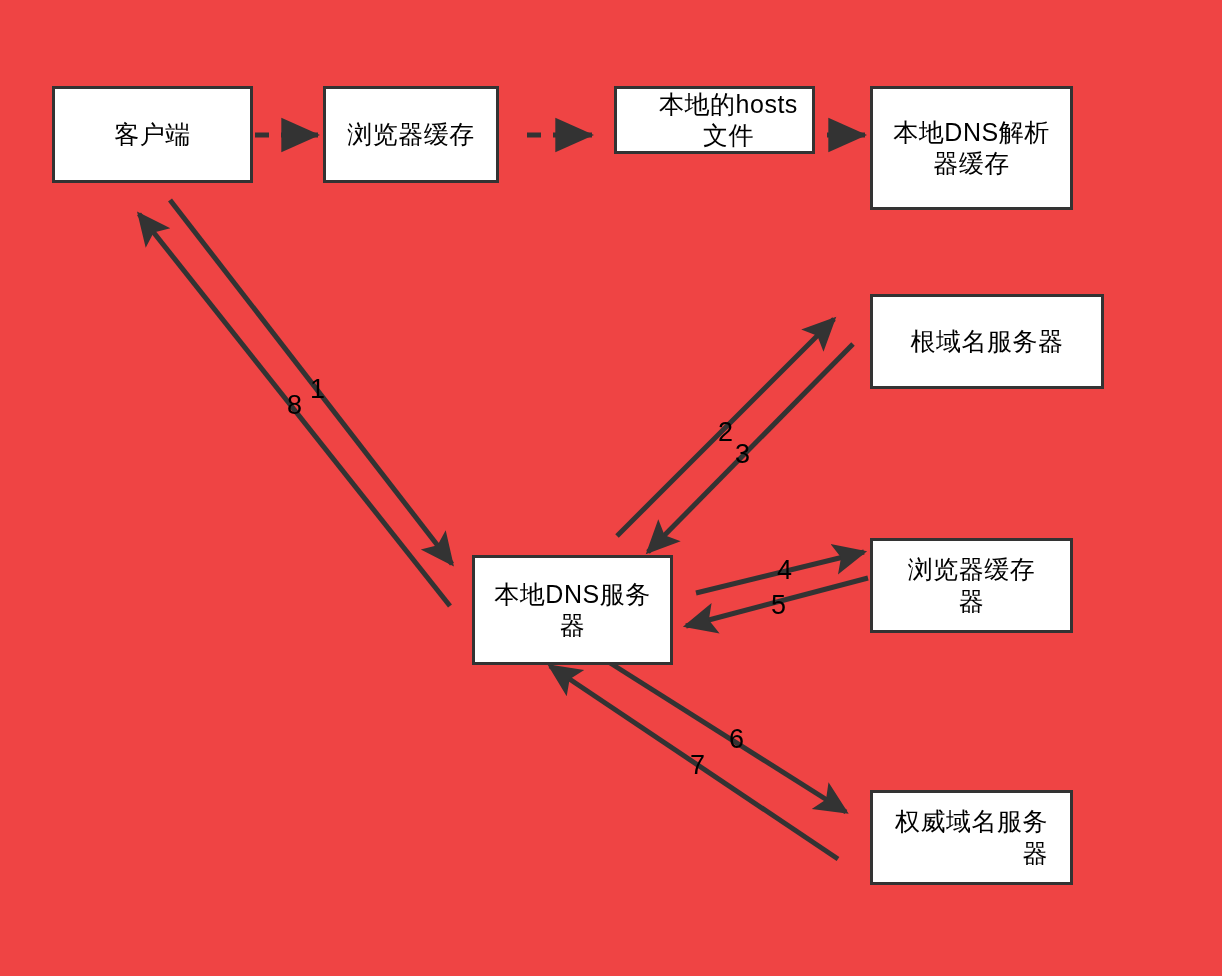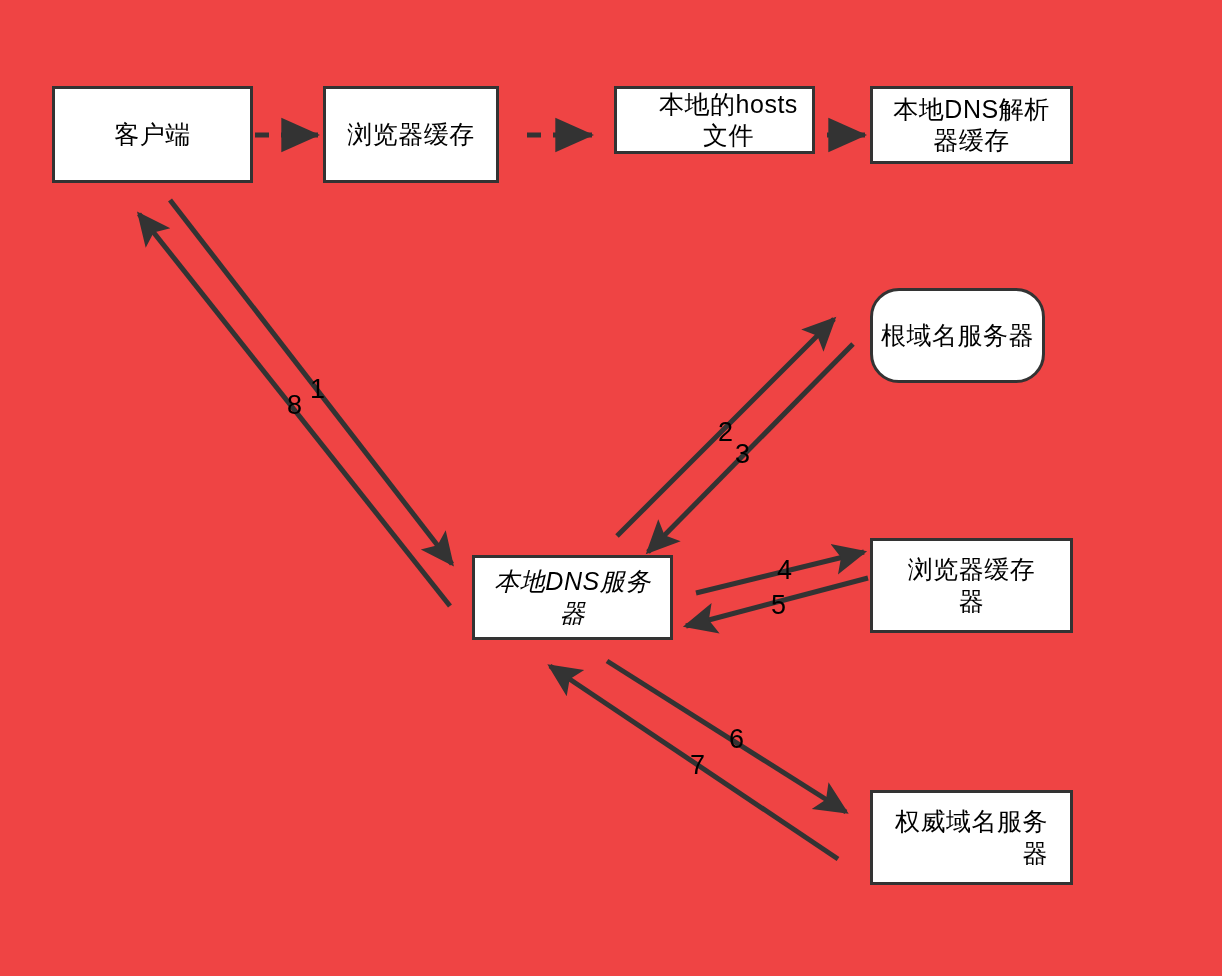--- a/index.html
+++ b/index.html
@@ -102,40 +102,40 @@
 
   <div class="node-box" style="left:323px; top:86px; width:176px; height:97px;">
     <span class="node-label">浏览器缓存</span>
   </div>
 
   <div class="node-box" style="left:614px; top:86px; width:201px; height:68px;padding-left:28px;">
     <span class="node-label">本地的hosts
 文件</span>
   </div>
 
-  <div class="node-box" style="left:870px; top:86px; width:203px; height:78px;">
+  <div class="node-box" style="left:870px; top:86px; width:203px; height:124px;">
     <span class="node-label">本地DNS解析
 器缓存</span>
   </div>
 
-  <div class="node-box" style="left:870px; top:288px; width:175px; height:95px;border-radius:29px;">
+  <div class="node-box" style="left:870px; top:294px; width:234px; height:95px;">
     <span class="node-label">根域名服务器</span>
   </div>
 
   <div class="node-box" style="left:870px; top:538px; width:203px; height:95px;">
     <span class="node-label">浏览器缓存
 器</span>
   </div>
 
   <div class="node-box" style="left:870px; top:790px; width:203px; height:95px;text-align:right;">
     <span class="node-label">权威域名服务
 器</span>
   </div>
 
-  <div class="node-box" style="left:472px; top:555px; width:201px; height:85px;font-style:italic;">
+  <div class="node-box" style="left:472px; top:555px; width:201px; height:110px;">
     <span class="node-label">本地DNS服务
 器</span>
   </div>
 
   <span class="edge-label" style="left:310px; top:376px;">1</span>
   <span class="edge-label" style="left:718px; top:419px;">2</span>
   <span class="edge-label" style="left:735px; top:441px;">3</span>
   <span class="edge-label" style="left:777px; top:557px;">4</span>
   <span class="edge-label" style="left:771px; top:592px;">5</span>
   <span class="edge-label" style="left:729px; top:726px;">6</span>

